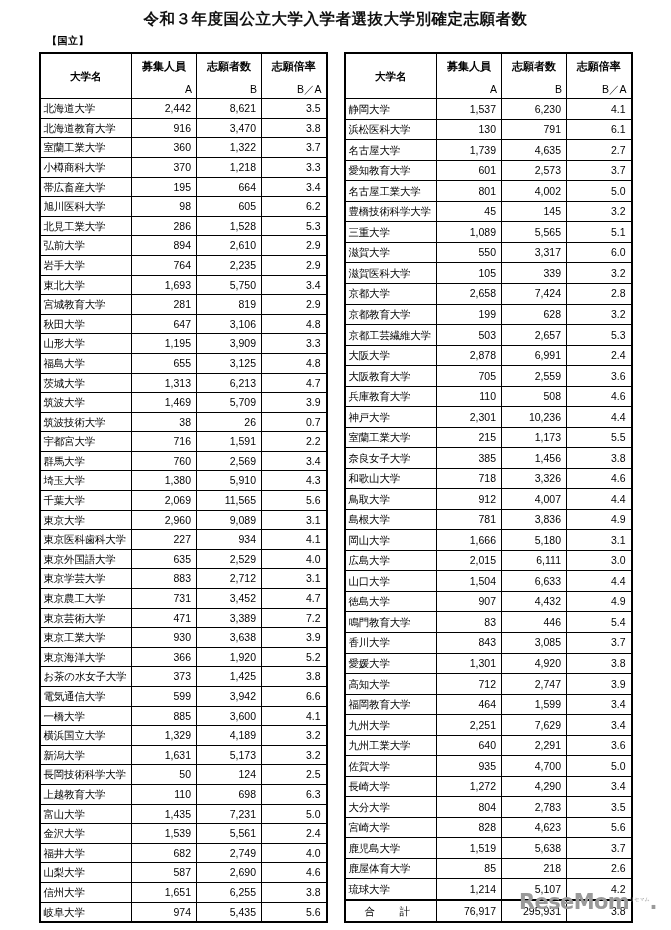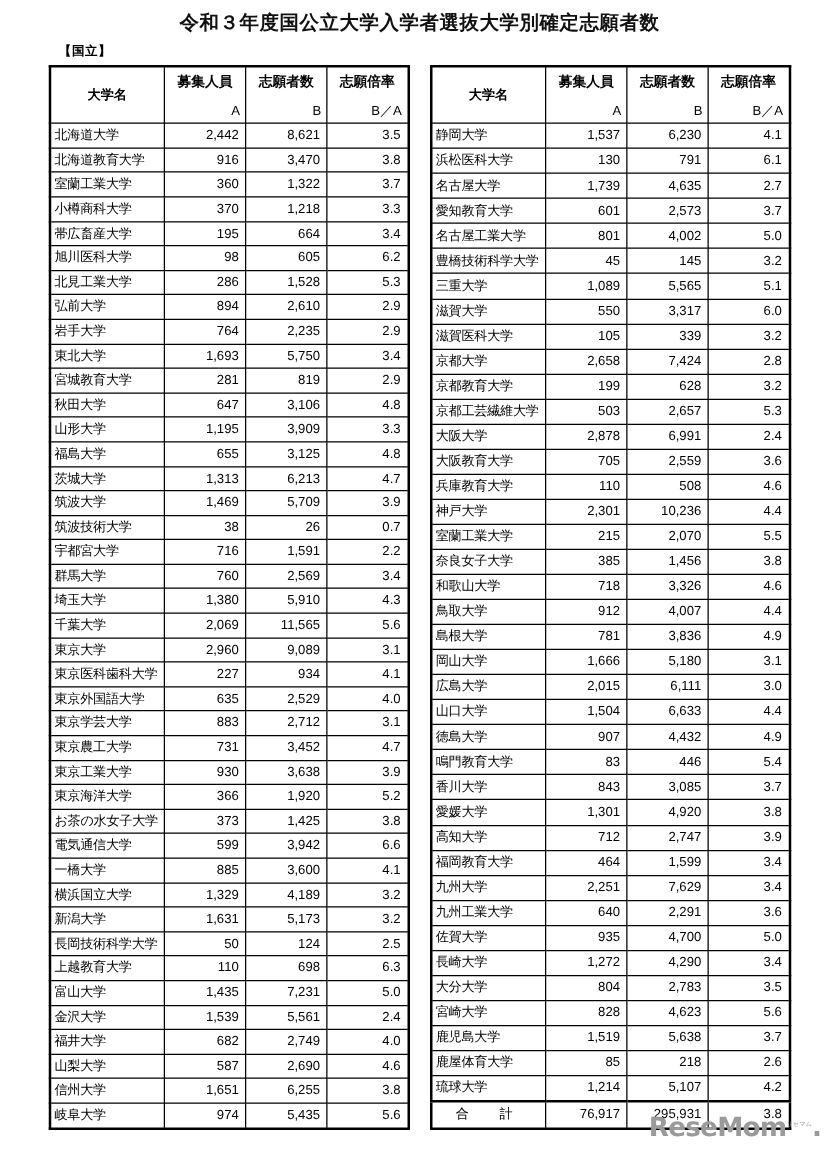--- a/index.html
+++ b/index.html
@@ -319,20 +319,26 @@
             <td class="num">2,712</td>
             <td class="num">3.1</td>
           </tr>
           <tr>
             <td class="name">東京農工大学</td>
             <td class="num">731</td>
             <td class="num">3,452</td>
             <td class="num">4.7</td>
           </tr>
           <tr>
+            <td class="name">東京芸術大学</td>
+            <td class="num">471</td>
+            <td class="num">3,389</td>
+            <td class="num">7.2</td>
+          </tr>
+          <tr>
             <td class="name">東京工業大学</td>
             <td class="num">930</td>
             <td class="num">3,638</td>
             <td class="num">3.9</td>
           </tr>
           <tr>
             <td class="name">東京海洋大学</td>
             <td class="num">366</td>
             <td class="num">1,920</td>
             <td class="num">5.2</td>
@@ -535,21 +541,21 @@
           </tr>
           <tr>
             <td class="name">神戸大学</td>
             <td class="num">2,301</td>
             <td class="num">10,236</td>
             <td class="num">4.4</td>
           </tr>
           <tr>
             <td class="name">室蘭工業大学</td>
             <td class="num">215</td>
-            <td class="num">2,070</td>
+            <td class="num">1,173</td>
             <td class="num">5.5</td>
           </tr>
           <tr>
             <td class="name">奈良女子大学</td>
             <td class="num">385</td>
             <td class="num">1,456</td>
             <td class="num">3.8</td>
           </tr>
           <tr>
             <td class="name">和歌山大学</td>

